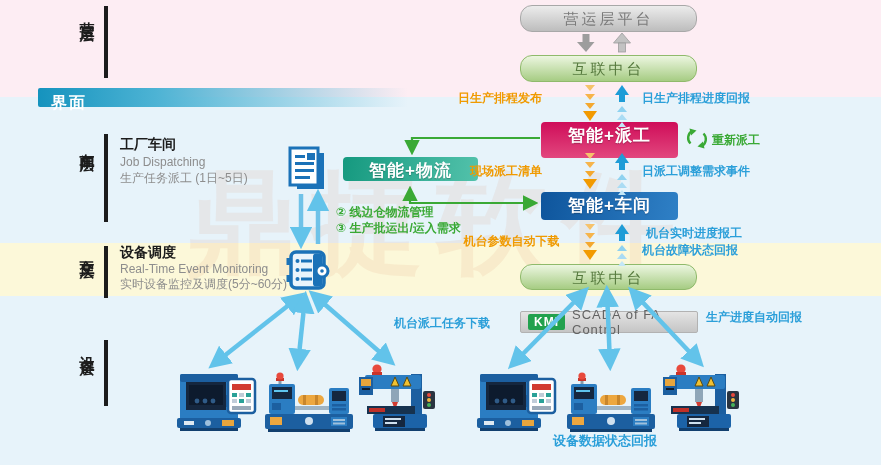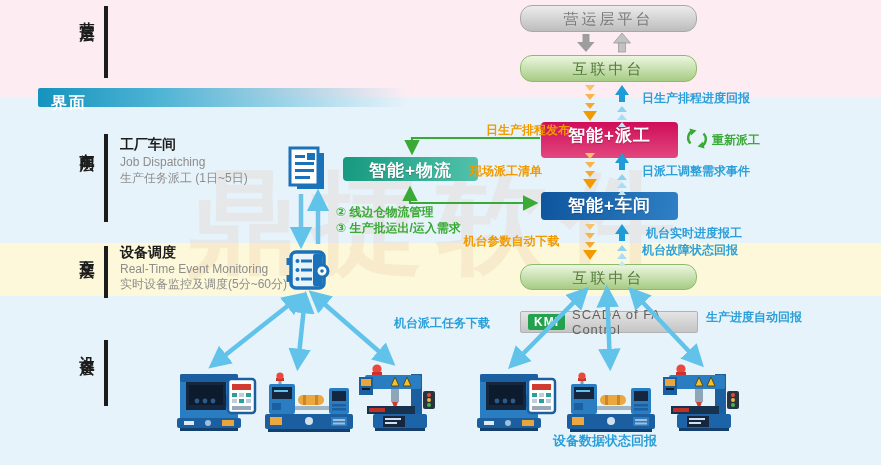--- a/index.html
+++ b/index.html
@@ -94,21 +94,21 @@
   <div class="nodebox box-crimson" style="left:541px;top:122px;width:137px;height:36px;">智能+派工</div>
   <div class="nodebox box-teal" style="left:343px;top:157px;width:135px;height:24px;">智能+物流</div>
   <div class="nodebox box-blue" style="left:541px;top:192px;width:137px;height:28px;">智能+车间</div>
   <div class="nodebox box-green" style="left:520px;top:264px;width:177px;height:26px;">互联中台</div>
 
   <div class="scadabar">
     <span class="kmibadge">KMI</span>
     <span class="scadatext">SCADA of FA Control</span>
   </div>
 
-  <div class="lbl lbl-orange" style="left:458px;top:90px;width:112px;text-align:right;margin-top:32px;">日生产排程发布</div>
+  <div class="lbl lbl-orange" style="left:458px;top:90px;width:112px;">日生产排程发布</div>
   <div class="lbl lbl-blue" style="left:642px;top:90px;">日生产排程进度回报</div>
   <div class="lbl lbl-green" style="left:712px;top:132px;">重新派工</div>
   <div class="lbl lbl-orange" style="left:470px;top:163px;width:98px;text-align:left;">现场派工清单</div>
   <div class="lbl lbl-blue" style="left:642px;top:163px;">日派工调整需求事件</div>
   <div class="lbl lbl-green" style="left:336px;top:204px;">② 线边仓物流管理</div>
   <div class="lbl lbl-green" style="left:336px;top:220px;">③ 生产批运出/运入需求</div>
   <div class="lbl lbl-orange" style="left:455px;top:233px;width:113px;text-align:center;">机台参数自动下载</div>
   <div class="lbl lbl-blue" style="left:646px;top:225px;">机台实时进度报工</div>
   <div class="lbl lbl-blue" style="left:642px;top:242px;">机台故障状态回报</div>
   <div class="lbl lbl-blue" style="left:394px;top:315px;">机台派工任务下载</div>

